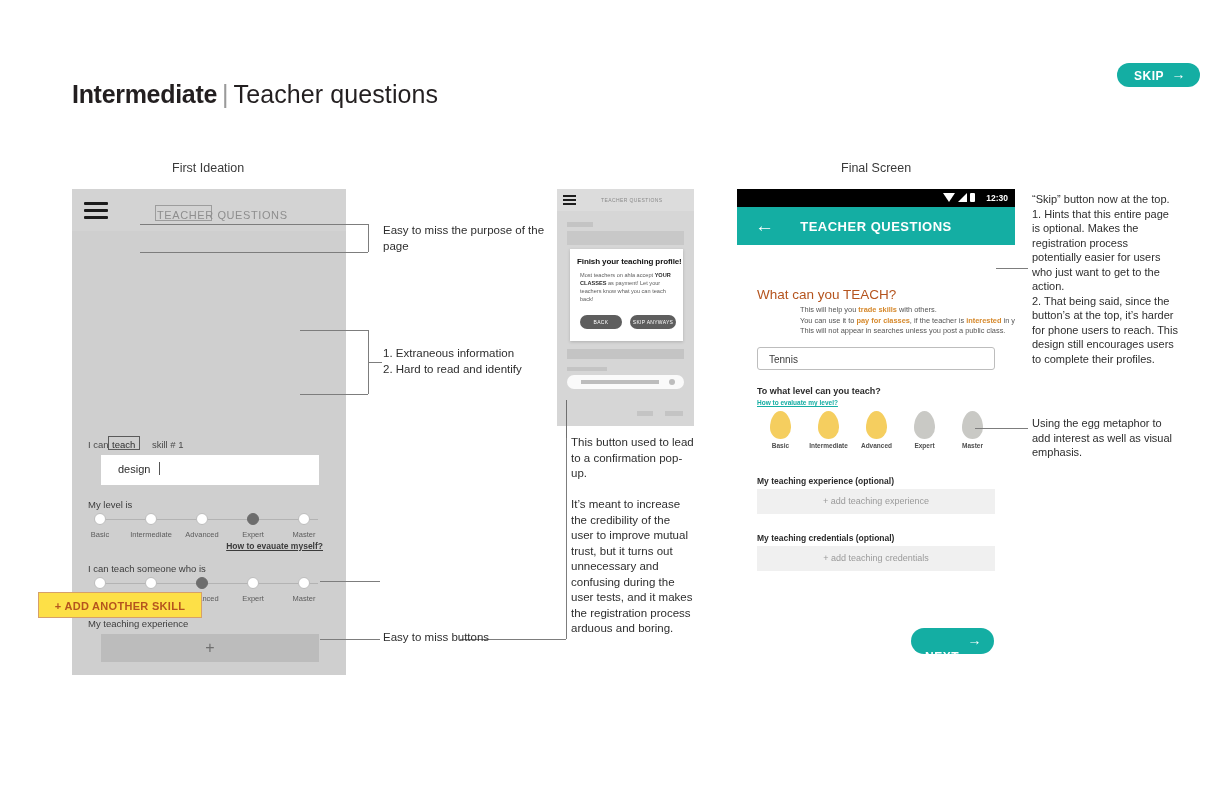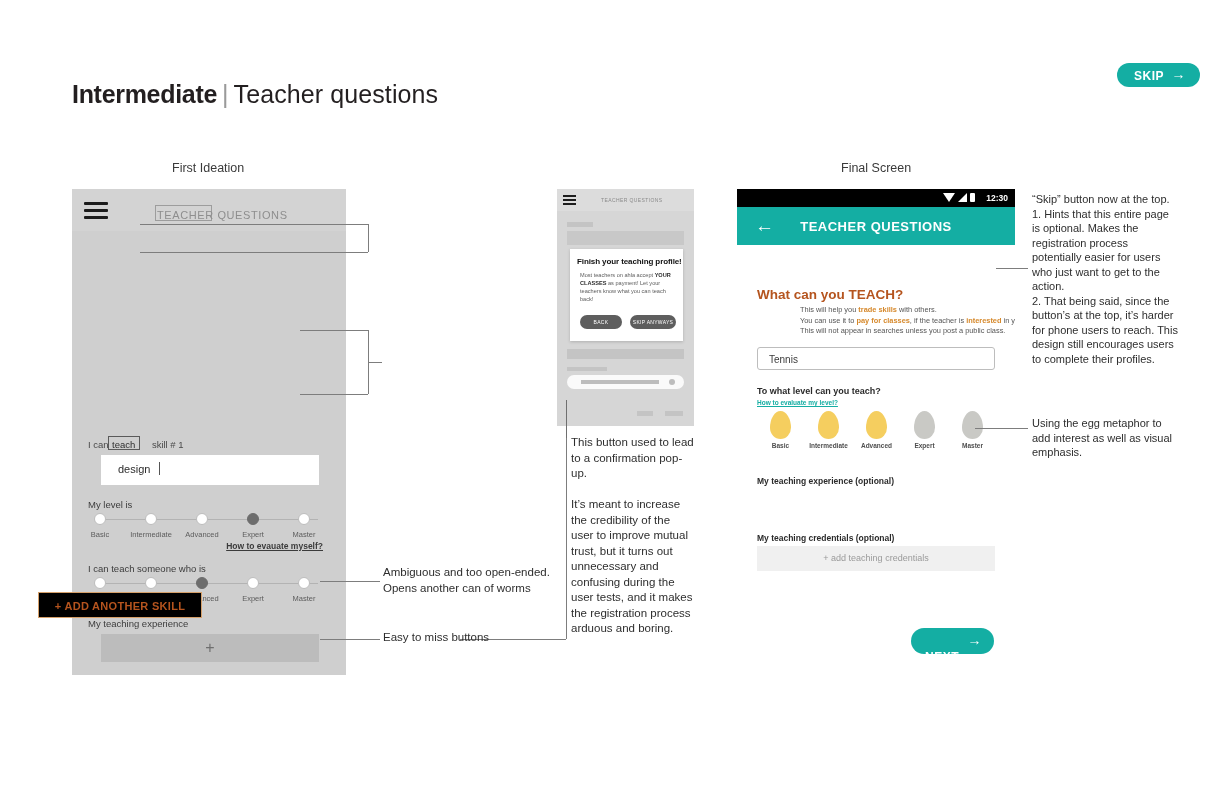--- a/index.html
+++ b/index.html
@@ -112,21 +112,21 @@
   .appbar { position: absolute; left: 0; top: 18px; width: 100%; height: 38px; background: #14aea3; }
   .appbar .back { position: absolute; left: 18px; top: 11px; font-size: 19px; color: #fff; line-height: 16px; }
   .appbar .apptitle { position: absolute; left: 0; right: 0; top: 12px; text-align: center;
                       font-size: 13px; font-weight: bold; color: #fff; letter-spacing: .5px; }
 
   .skipbtn { position: absolute; right: 24px; top: 63px; width: 83px; height: 24px; border-radius: 12px;
              background: #14aea3; color: #fff; font-size: 12px; font-weight: bold; letter-spacing: .5px; }
   .skipbtn .t { position: absolute; left: 17px; top: 6px; }
   .skipbtn .a { position: absolute; right: 14px; top: 3px; font-size: 14px; }
 
-  .fin-h2 { position: absolute; left: 20px; top: 98px; font-size: 13.5px; font-weight: bold; color: #b5541e; }
+  .fin-h2 { position: absolute; left: 20px; top: 98px; font-size: 13.5px; font-weight: normal; color: #b5541e; }
   .fin-body { position: absolute; left: 20px; top: 116px; width: 245px; font-size: 7.4px;
               line-height: 10.5px; color: #555; margin-left: 43px; }
   .fin-body .hi { color: #d6892c; font-weight: bold; }
 
   .fin-input { position: absolute; left: 20px; top: 158px; width: 238px; height: 23px;
                border: 1px solid #bdbdbd; border-radius: 3px; }
   .fin-input span { position: absolute; left: 11px; top: 6px; font-size: 10px; color: #3a3a3a; text-align: center; }
 
   .fin-q { position: absolute; left: 20px; top: 197px; font-size: 9px; font-weight: bold; color: #2b2b2b; }
   .fin-link { position: absolute; left: 20px; top: 210px; font-size: 6.5px; color: #14aea3;
@@ -139,21 +139,21 @@
   .egg-lbl { margin-top: 3px; font-size: 6.5px; color: #4f4f4f; font-weight: bold; }
 
   .fin-sect { position: absolute; left: 20px; font-size: 8.5px; font-weight: bold; color: #2b2b2b; }
   #fin-exp-lbl { top: 287px; } #fin-cred-lbl { top: 344px; }
   .fin-add { position: absolute; left: 20px; width: 238px; height: 25px; background: #f0f0f0;
              text-align: center; line-height: 25px; font-size: 9px; color: #9a9a9a; }
   #fin-exp-box { top: 300px; } #fin-cred-box { top: 357px; }
 
   .addskill { position: absolute; left: 38px; top: 592px; width: 164px; height: 26px;
               border: 1px solid #d6a06a; color: #b5541e; font-size: 11px; font-weight: bold;
-              text-align: center; line-height: 26px; letter-spacing: .3px; background: #000000; }
+              text-align: center; line-height: 26px; letter-spacing: .3px; background: #fde047; }
   .nextbtn { position: absolute; left: 911px; top: 628px; width: 83px; height: 26px; border-radius: 13px;
              background: #14aea3; color: #fff; font-size: 12px; font-weight: bold; letter-spacing: .5px; }
   .nextbtn .t { position: absolute; left: 14px; top: 7px; margin-top: 15px; }
   .nextbtn .a { position: absolute; right: 12px; top: 4px; font-size: 14px; }
 
   #note6 { position: absolute; left: 1032px; top: 192px; width: 146px; font-size: 11px; line-height: 14.5px; color: #2e2e2e; }
   #note7 { position: absolute; left: 1032px; top: 416px; width: 140px; font-size: 11px; line-height: 14.5px; color: #2e2e2e; }
 </style>
 </head>
 <body>
@@ -237,21 +237,23 @@
   <div class="lead h" style="left:300px; top:330px; width:68px;"></div>
   <div class="lead v" style="left:368px; top:330px; height:64px;"></div>
   <div class="lead h" style="left:300px; top:394px; width:68px;"></div>
   <div class="lead h" style="left:368px; top:362px; width:14px;"></div>
 
   <div class="lead h" style="left:320px; top:581px; width:60px;"></div>
   <div class="lead h" style="left:320px; top:639px; width:60px;"></div>
   <div class="lead h" style="left:460px; top:639px; width:106px;"></div>
   <div class="lead v" style="left:566px; top:426px; height:213px;"></div>
 
-  <div class="note" id="note3">Ambiguous and too open-ended. Opens another can of worms</div>
+  <div class="note" id="note1">Easy to miss the purpose of the page</div>
+  <div class="note" id="note2" style="white-space:pre-line">1. Extraneous information
+2. Hard to read and identify</div>
   <div class="note" id="note4">Easy to miss buttons</div>
 
   <div class="mid">
     <div class="mid-head"></div>
     <div class="mid-ham">
         <i></i>
         <i></i>
         <i></i>
       </div>
     <div class="mid-title">TEACHER QUESTIONS</div>
@@ -325,20 +327,21 @@
           <div class="egg gray"></div>
           <div class="egg-lbl">Expert</div>
         </div>
       <div class="egg-item" style="left:192px">
           <div class="egg gray"></div>
           <div class="egg-lbl">Master</div>
         </div>
     </div>
 
     <div class="fin-sect" id="fin-exp-lbl">My teaching experience (optional)</div>
+    <div class="fin-add" id="fin-exp-box">+ add teaching experience</div>
 
     <div class="fin-sect" id="fin-cred-lbl">My teaching credentials  (optional)</div>
     <div class="fin-add" id="fin-cred-box">+ add teaching credentials</div>
   </div>
 
   <div class="addskill">+  ADD ANOTHER SKILL</div>
 
   <div class="skipbtn">
     <span class="t">SKIP</span>
     <span class="a">→</span>

